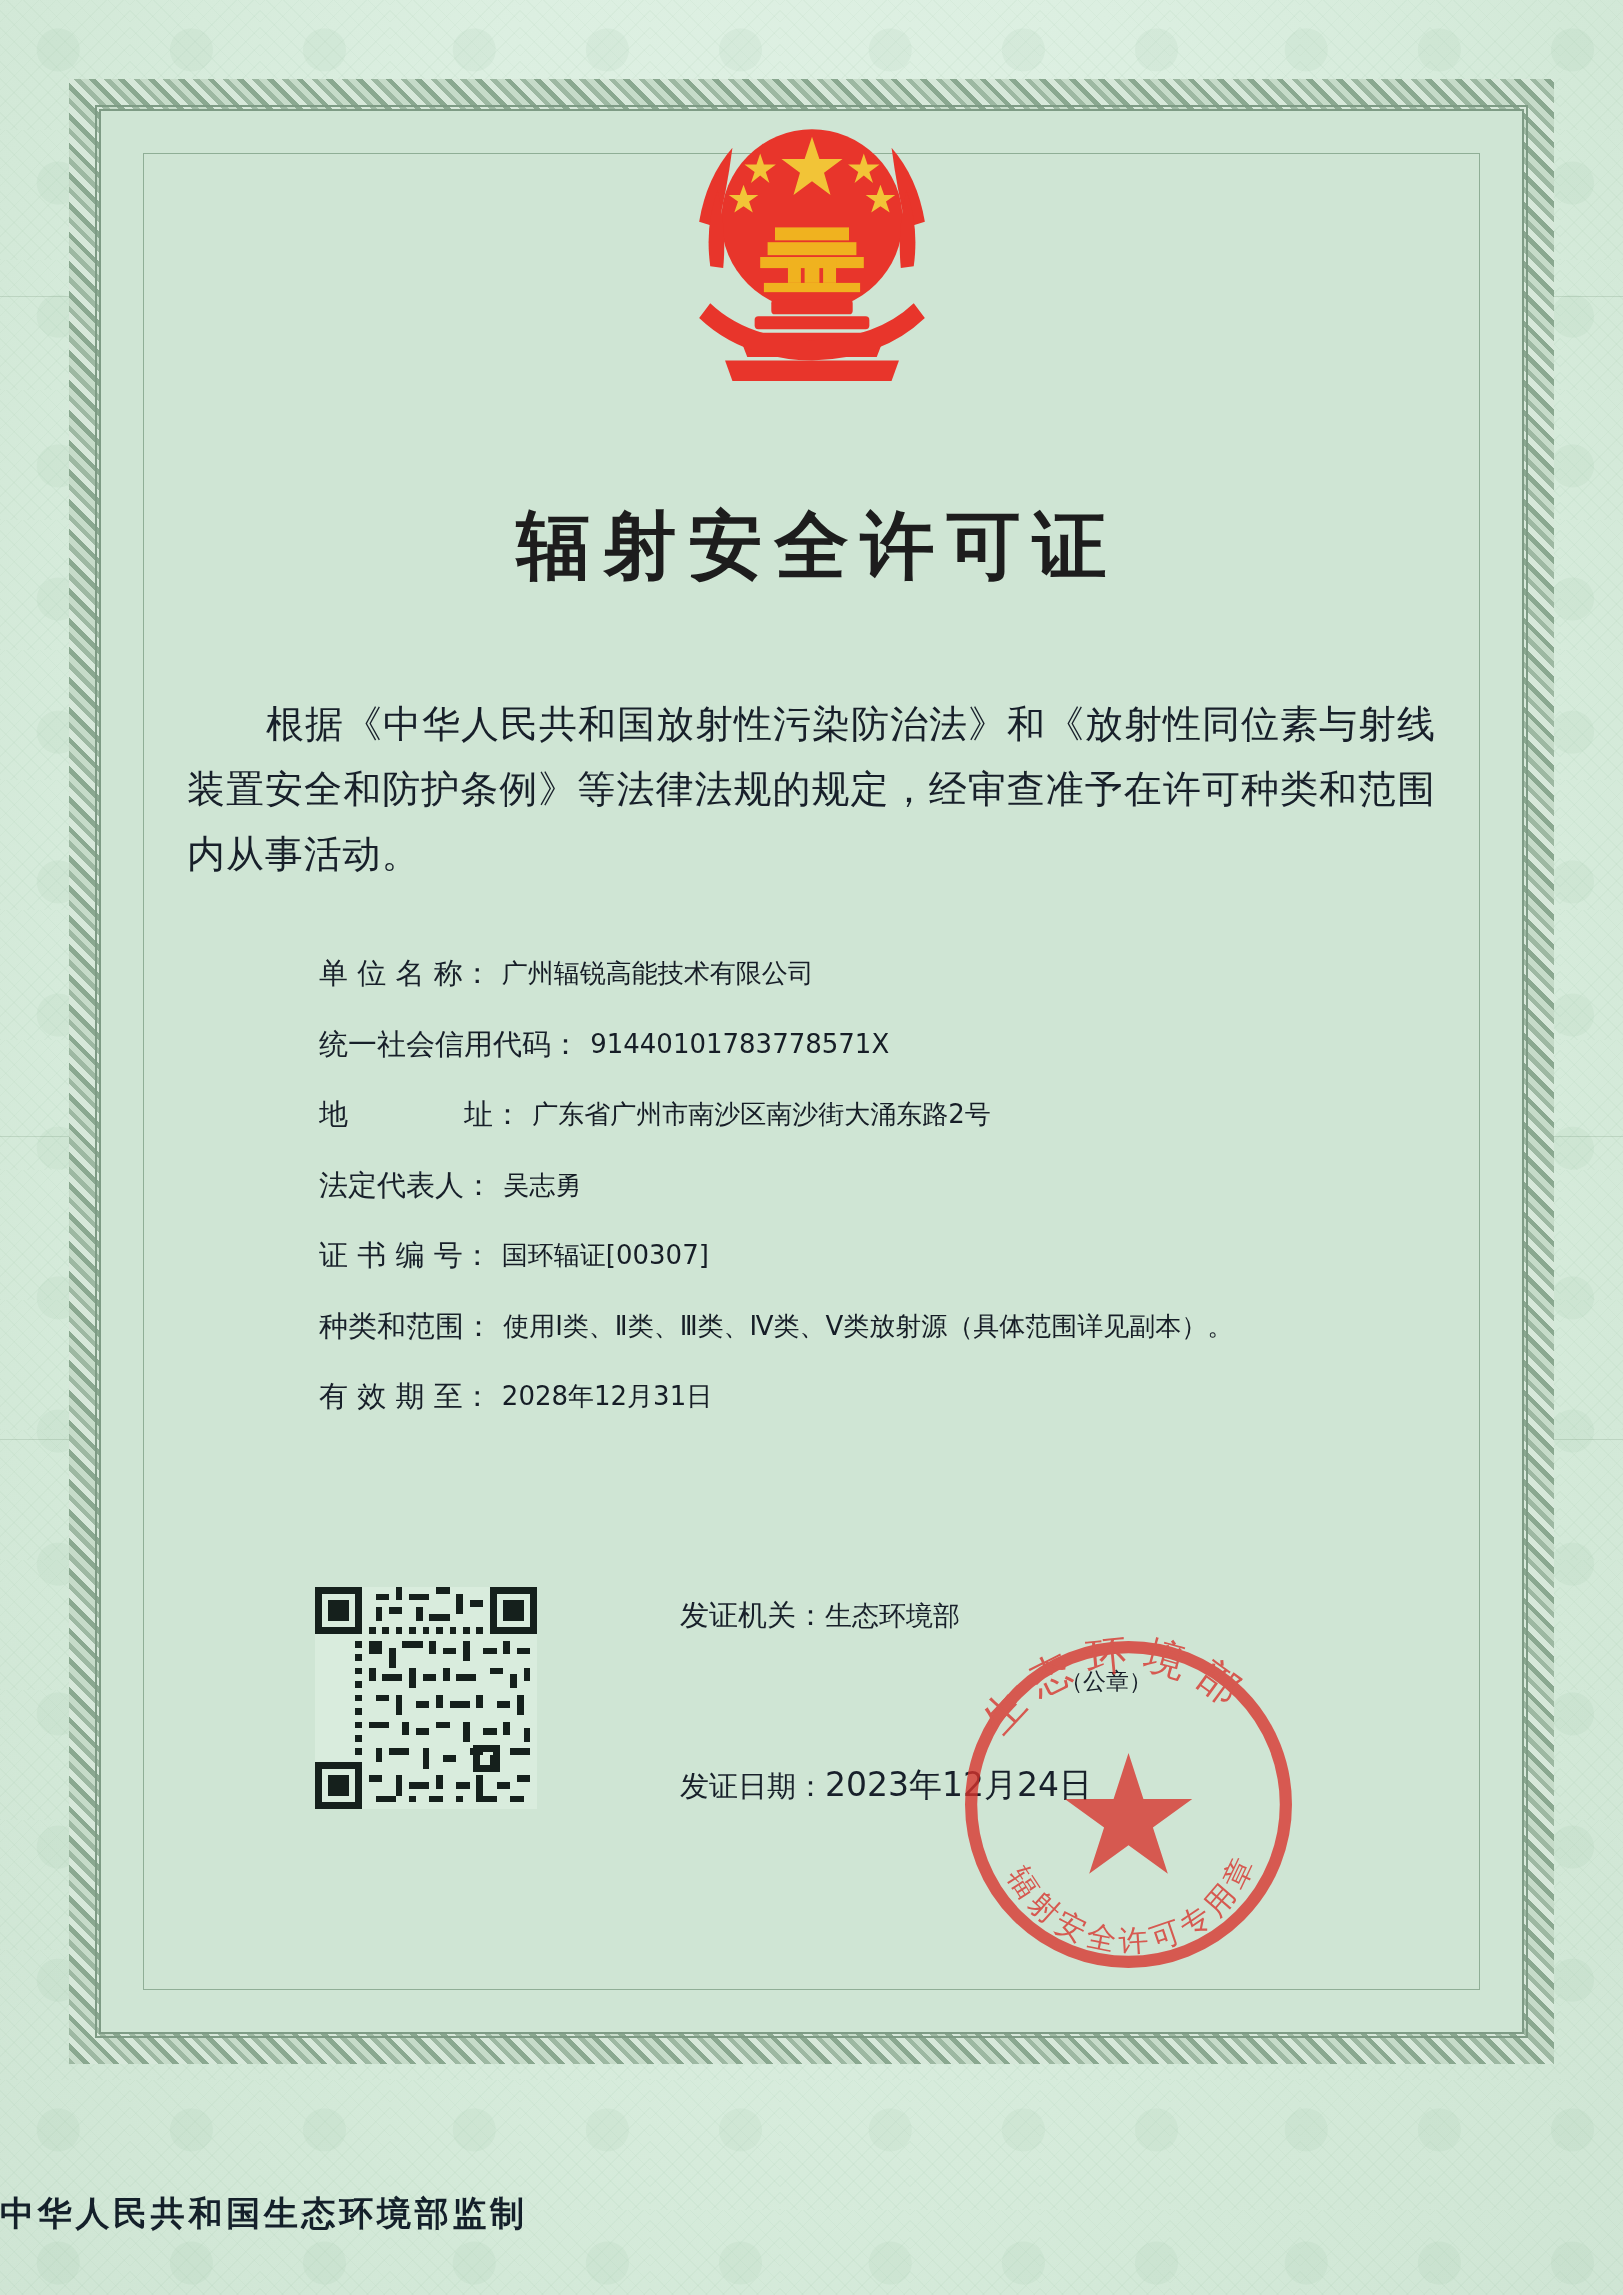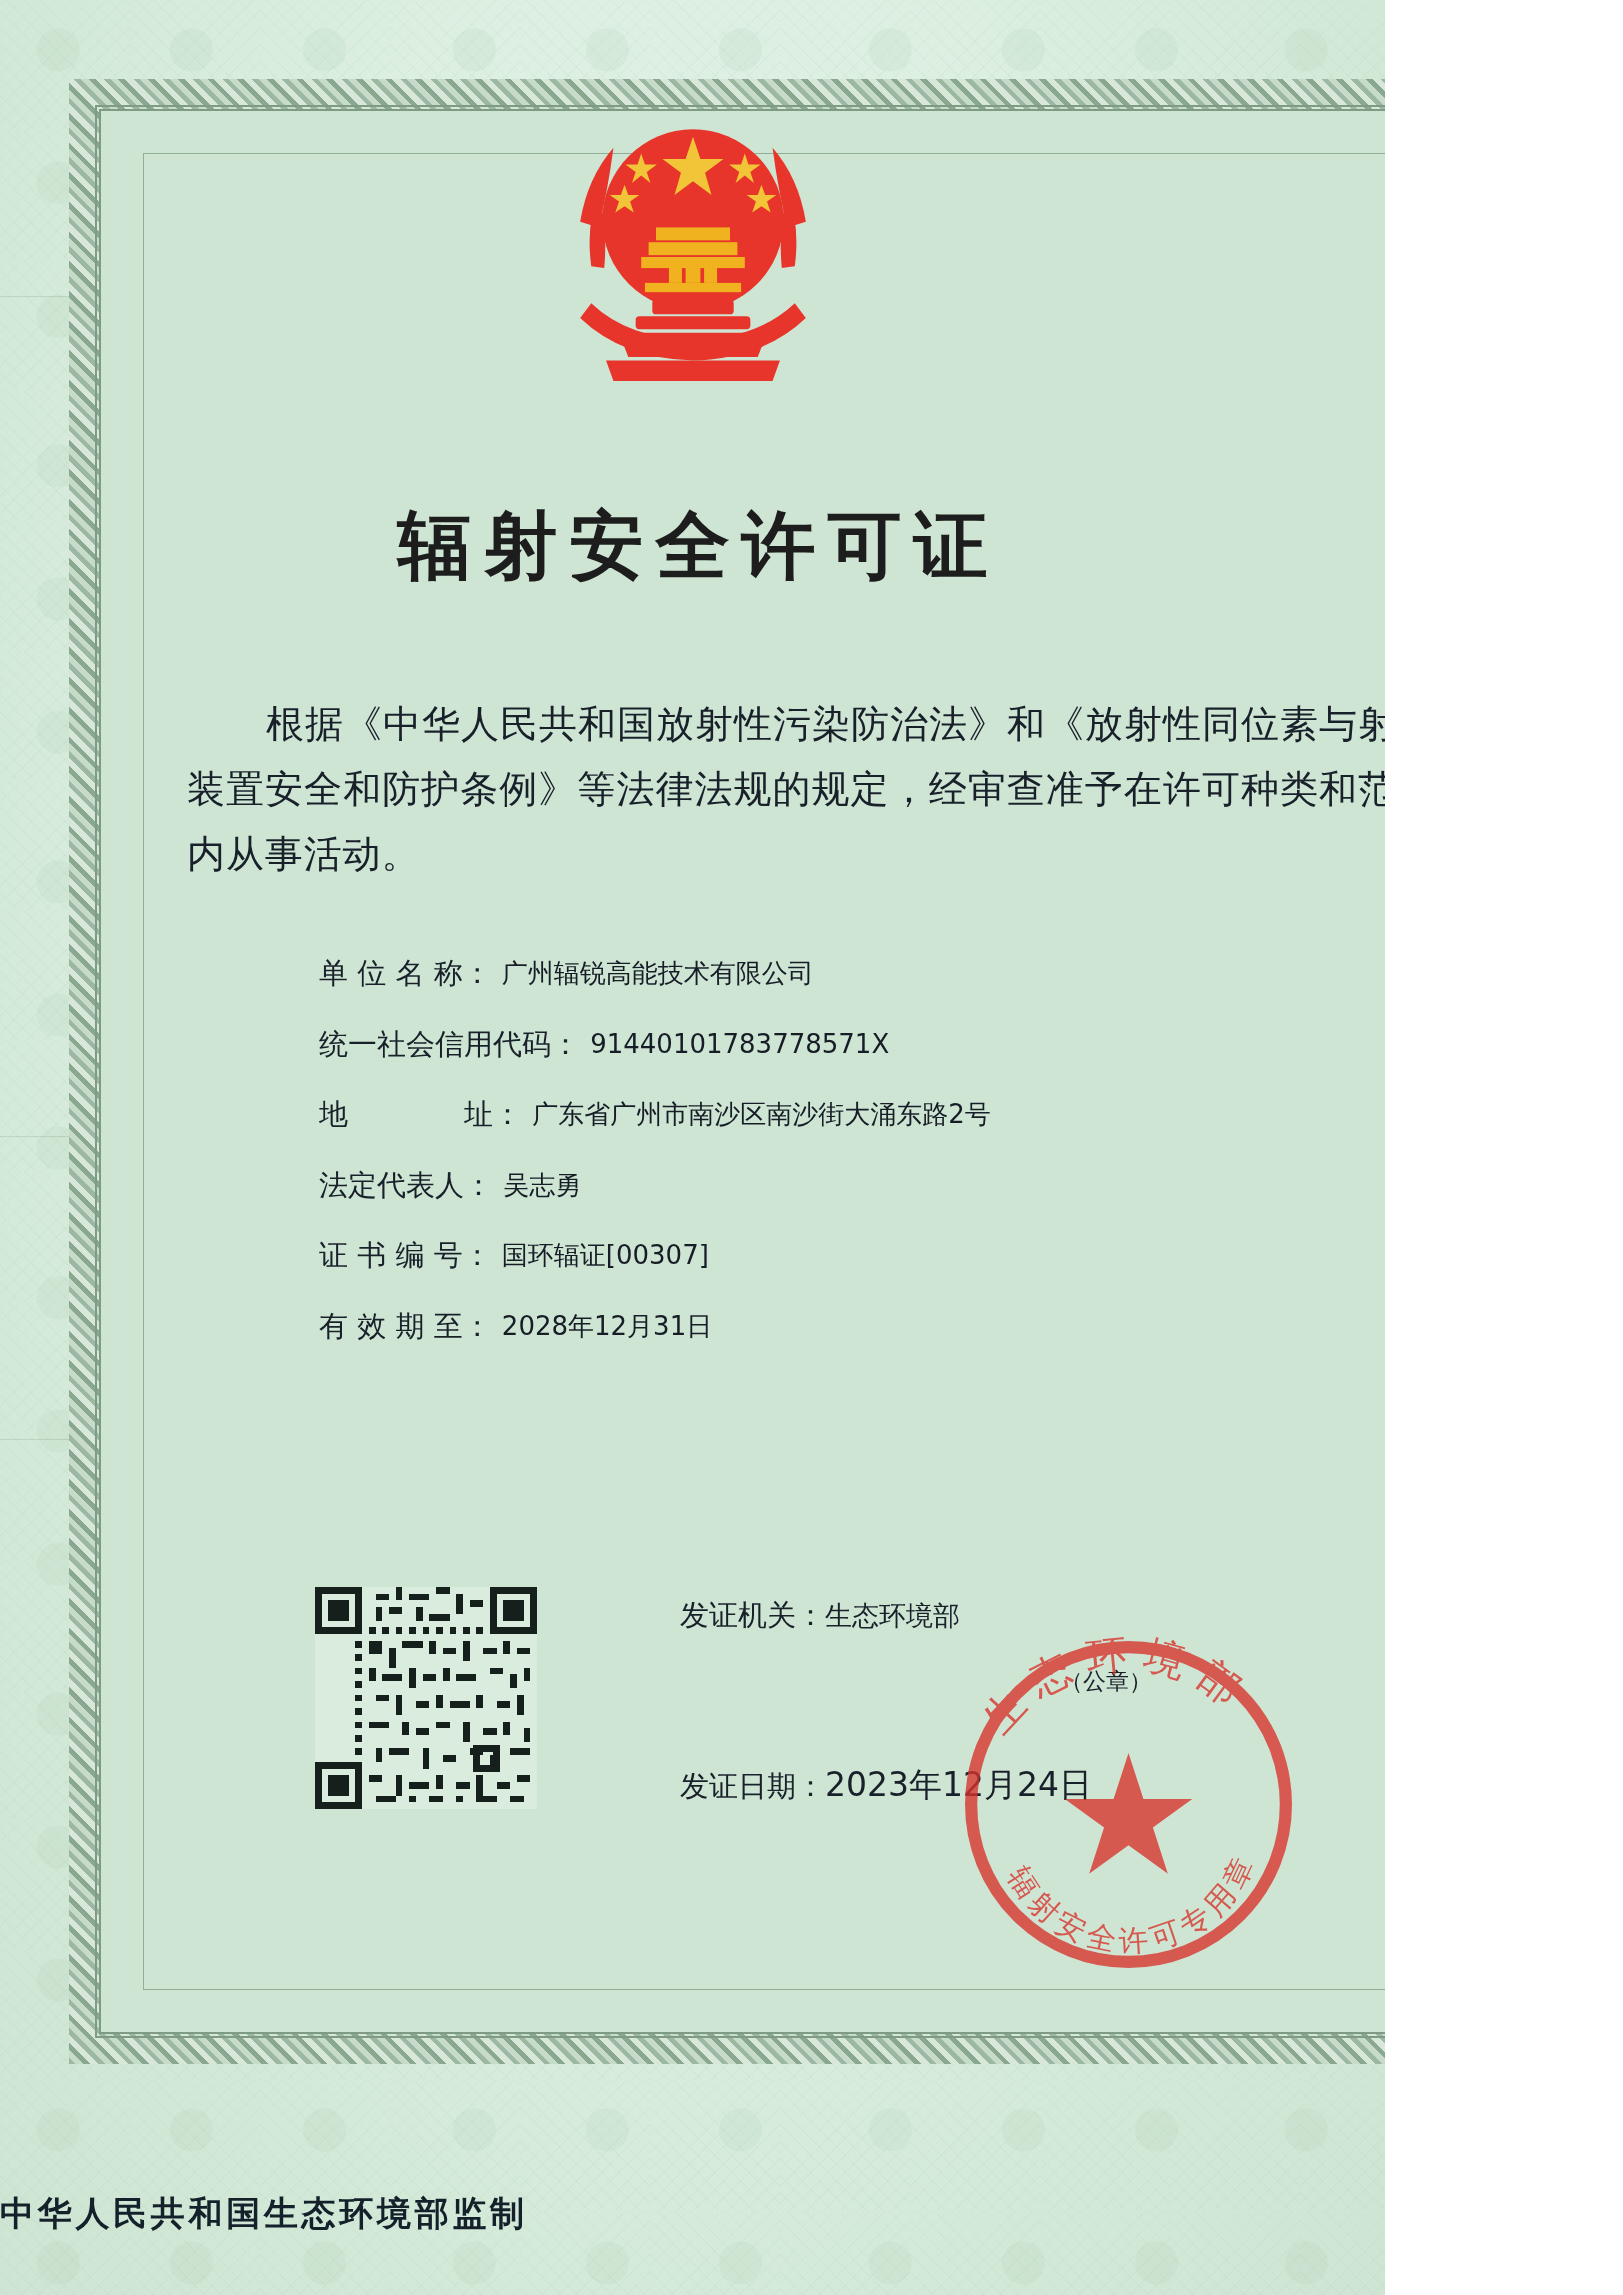--- a/index.html
+++ b/index.html
@@ -6,21 +6,21 @@
     margin: 0;
     padding: 0;
     background: #ffffff;
   }
   body {
     font-family: "DejaVu Sans", "Liberation Sans", sans-serif;
   }
 
   .page {
     position: relative;
-    width: 1385px;
+    width: 1623px;
     height: 2295px;
     background:
       radial-gradient(ellipse at 50% 35%, #e2f2e6 0%, #dcefe1 45%, #d3e9d8 75%, #cfe5d4 100%);
     overflow: hidden;
   }
 
   
   .watermark {
     position: absolute;
     inset: 0;
@@ -318,20 +318,24 @@
       <div class="field-label">地　　　　址：</div>
       <div class="field-value">广东省广州市南沙区南沙街大涌东路2号</div>
     </div>
     <div class="field-row">
       <div class="field-label">法定代表人：</div>
       <div class="field-value">吴志勇</div>
     </div>
     <div class="field-row">
       <div class="field-label">证 书 编 号：</div>
       <div class="field-value">国环辐证[00307]</div>
+    </div>
+    <div class="field-row">
+      <div class="field-label">种类和范围：</div>
+      <div class="field-value">使用Ⅰ类、Ⅱ类、Ⅲ类、Ⅳ类、Ⅴ类放射源（具体范围详见副本）。</div>
     </div>
     <div class="field-row">
       <div class="field-label">有 效 期 至：</div>
       <div class="field-value">2028年12月31日</div>
     </div>
   </div>
 
   <div class="qr">
     <svg viewBox="0 0 33 33" width="222" height="222" shape-rendering="crispEdges" aria-hidden="true">
       <rect width="33" height="33" fill="#d9ecdd"></rect>

